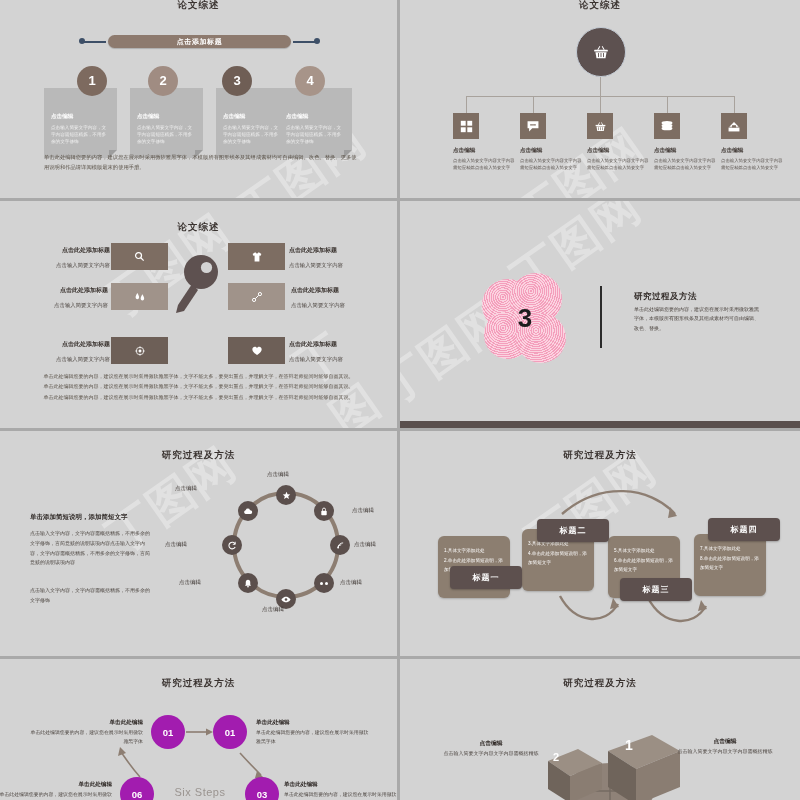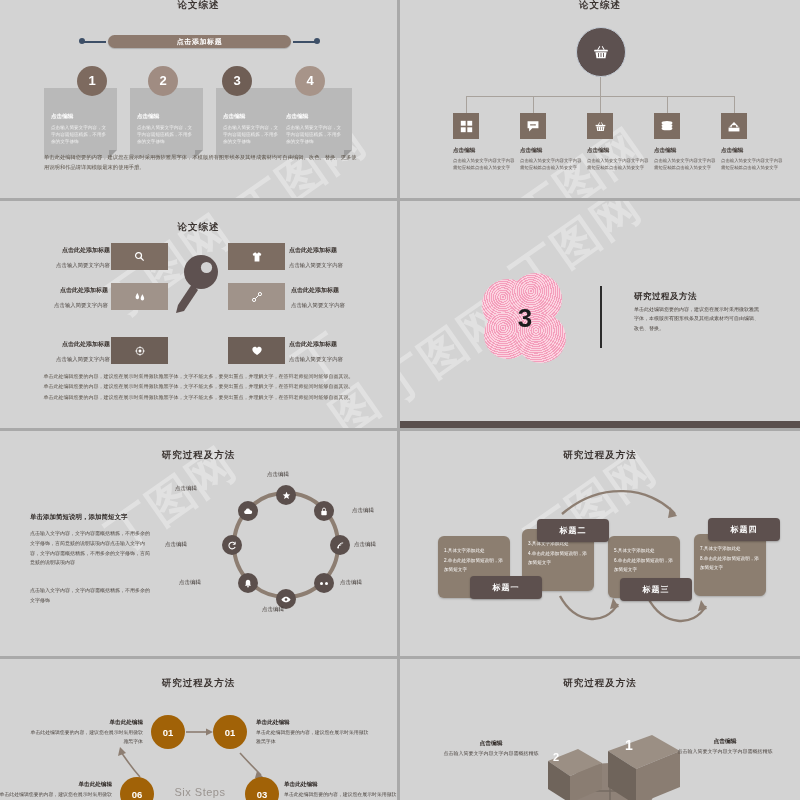--- a/index.html
+++ b/index.html
@@ -101,21 +101,21 @@
   
   #p6 { left:400px; top:431px; width:400px; height:225px; }
   .stepcard { position:absolute; width:72px; height:62px; border-radius:6px;
     background:#8c7e70; box-shadow:0 1px 2px rgba(0,0,0,.2); }
   .stepcard .txt { position:absolute; left:6px; right:5px; top:10px; font-size:4.6px; color:#fff; line-height:2.1; }
   .steptag { position:absolute; width:72px; height:23px; border-radius:4px; background:#5d504e;
     box-shadow:0 1px 2px rgba(0,0,0,.25); color:#fff; font-size:8px; font-weight:bold;
     display:flex; align-items:center; justify-content:center; letter-spacing:1px; }
   
   #p7 { left:0; top:659px; width:397px; height:141px; }
-  .scirc { position:absolute; width:34px; height:34px; border-radius:50%; background:#a16207;
+  .scirc { position:absolute; width:34px; height:34px; border-radius:50%; background:#a21caf;
     color:#fff; font-size:9.5px; font-weight:bold; display:flex; align-items:center; justify-content:center; }
   .slab { position:absolute; width:116px; font-size:5.6px; font-weight:bold; color:#302a27; }
   .stxt { position:absolute; width:116px; font-size:4.9px; color:#4c4540; line-height:1.75; }
   .sixsteps { position:absolute; left:152px; top:785px; width:96px; text-align:center;
     font-size:11px; color:#9a9490; line-height:1.35; letter-spacing:.5px; }
   
   #p8 { left:400px; top:659px; width:400px; height:141px; }
   .plab { position:absolute; width:110px; font-size:5.8px; font-weight:bold; color:#302a27; text-align:center; }
   .ptxt { position:absolute; width:110px; font-size:5px; color:#4c4540; line-height:1.7; text-align:center; }
   .cube { position:absolute; }
@@ -463,21 +463,21 @@
         <div>6.单击此处添加简短说明，添加简短文字</div>
       </div>
     </div>
     <div class="stepcard" style="left:294px; top:103px;">
       <div class="txt">
         <div>7.具体文字添加此处</div>
         <div>8.单击此处添加简短说明，添加简短文字</div>
       </div>
     </div>
 
-    <div class="steptag" style="left:50px;  top:145px;margin-left:20px;">标题一</div>
+    <div class="steptag" style="left:50px;  top:135px;">标题一</div>
     <div class="steptag" style="left:137px; top:88px;">标题二</div>
     <div class="steptag" style="left:220px; top:147px;">标题三</div>
     <div class="steptag" style="left:308px; top:87px;">标题四</div>
   </div>
 
   <div class="panel" id="p7">
     <div class="ptitle" style="top:18px;">研究过程及方法</div>
 
     <svg style="position:absolute; left:0; top:0; width:397px; height:141px;">
       <path d="M186 73 L208 73" stroke="#8d7e72" stroke-width="1.6" fill="none"></path>

